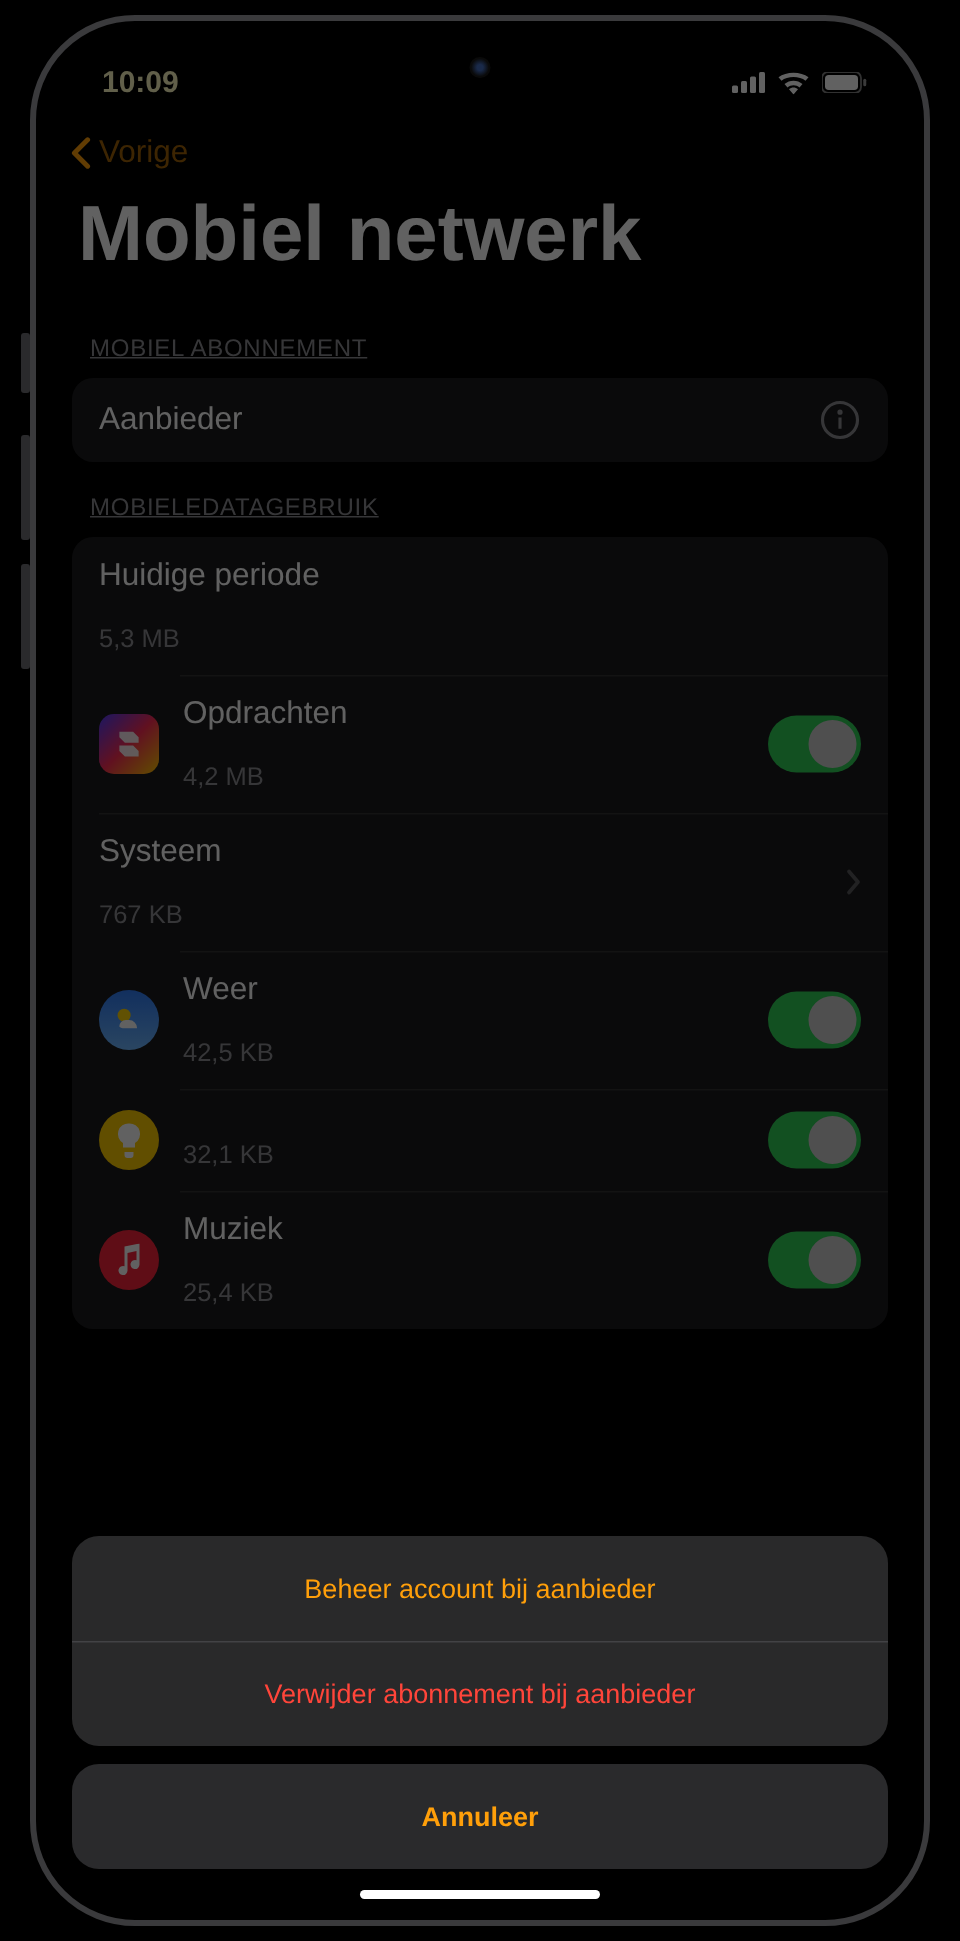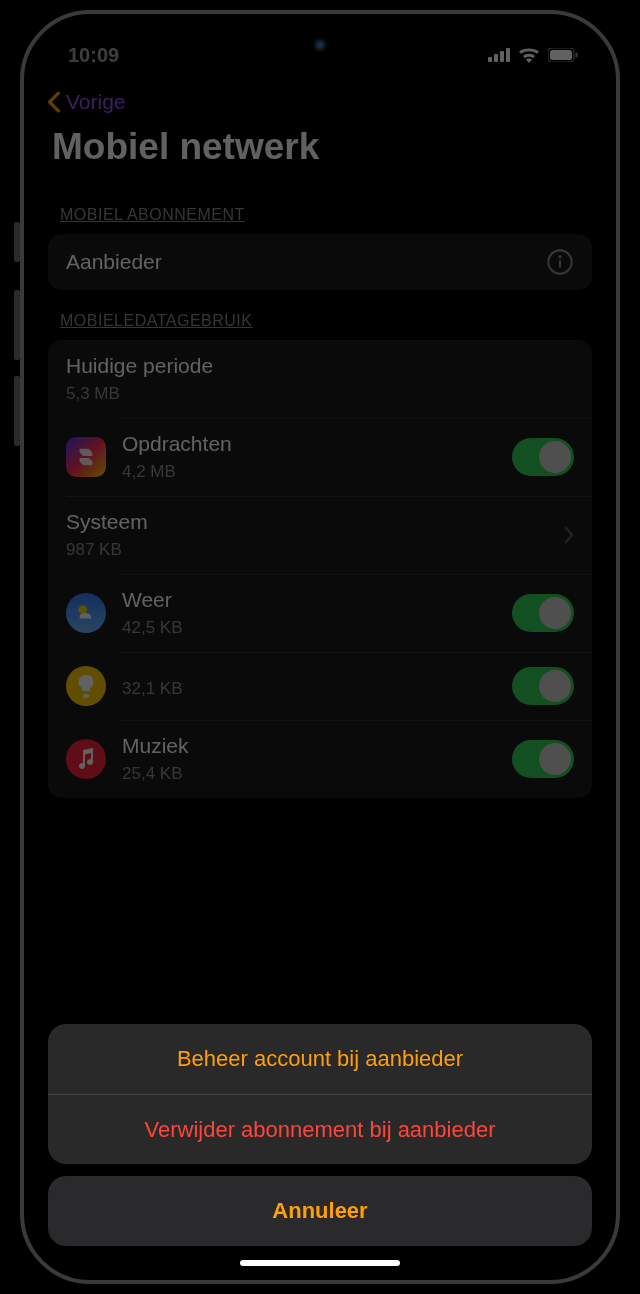--- a/index.html
+++ b/index.html
@@ -62,48 +62,48 @@
     }
     .dimmed {
       opacity: 0.38;
     }
     .status-bar {
       display: flex;
       justify-content: space-between;
       align-items: center;
       padding: 18px 34px 0 40px;
       height: 56px;
-      color: #a3a3a3;
+      color: #fef9c3;
     }
     .status-time {
       font-size: 20px;
       font-weight: 600;
     }
     .status-icons {
       display: flex;
       align-items: center;
       gap: 8px;
     }
     .nav-bar {
       display: flex;
       align-items: center;
       padding: 16px 18px 6px;
     }
     .back-link {
       display: flex;
       align-items: center;
-      color: #8b5cf6;
+      color: #a16207;
       font-size: 21px;
     }
     .back-chevron {
       margin-right: 4px;
     }
     .page-title {
       padding: 6px 24px 16px;
-      font-size: 37px;
+      font-size: 52px;
       font-weight: 700;
       color: #fff;
     }
     .content {
       padding: 0 20px;
     }
     .section-header {
       color: #8e8e93;
       font-size: 16px;
       letter-spacing: 0.5px;
@@ -135,21 +135,21 @@
     .cell + .cell.with-icon::before {
       left: 72px;
     }
     .cell-primary {
       color: #fff;
       font-size: 21px;
     }
     .cell-secondary {
       color: #8e8e93;
       font-size: 17px;
-      margin-top: 6px;
+      margin-top: 20px;
     }
     .cell-text {
       flex: 1;
       display: flex;
       flex-direction: column;
     }
     .app-icon {
       width: 40px;
       height: 40px;
       border-radius: 10px;
@@ -211,21 +211,21 @@
       background: rgba(44,44,46,0.92);
       border-radius: 18px;
       overflow: hidden;
       backdrop-filter: blur(20px);
     }
     .sheet-button {
       display: flex;
       align-items: center;
       justify-content: center;
       height: 70px;
-      font-size: 22px;
+      font-size: 18px;
       text-align: center;
       padding: 0 16px;
       color: #ff9f0a;
       cursor: pointer;
     }
     .sheet-button.destructive {
       color: #ff453a;
     }
     .sheet-button + .sheet-button {
       border-top: 1px solid rgba(84,84,88,0.6);
@@ -334,21 +334,21 @@
             <div class="cell-text">
               <span class="cell-primary">Opdrachten</span>
               <span class="cell-secondary">4,2 MB</span>
             </div>
             <div class="toggle"></div>
           </div>
 
           <div class="cell">
             <div class="cell-text">
               <span class="cell-primary">Systeem</span>
-              <span class="cell-secondary">987 KB</span>
+              <span class="cell-secondary">767 KB</span>
             </div>
             <svg class="chevron-right" width="10" height="18" viewBox="0 0 10 18" fill="none" stroke="#5a5a5e" stroke-width="2.5" stroke-linecap="round" stroke-linejoin="round">
                 <polyline points="2,2 8,9 2,16"></polyline>
               </svg>
           </div>
 
           <div class="cell with-icon">
             <div class="app-icon weather">
               <svg width="26" height="26" viewBox="0 0 24 24">
                   <circle cx="9" cy="9" r="4" fill="#ffd60a"></circle>

